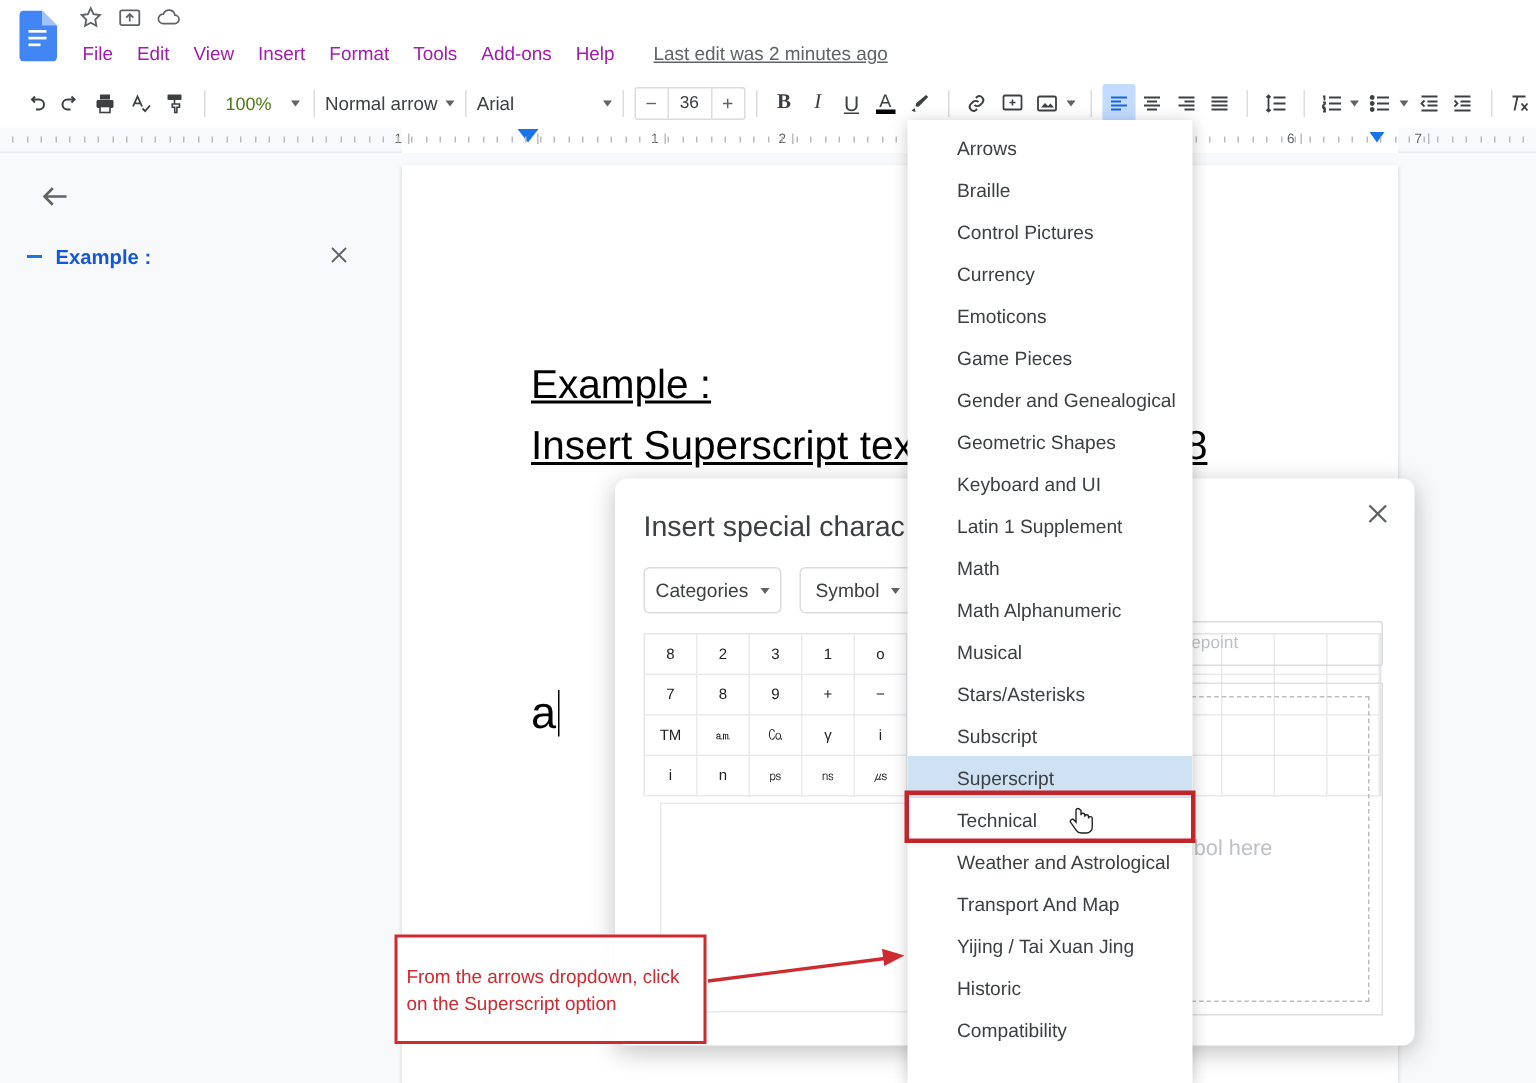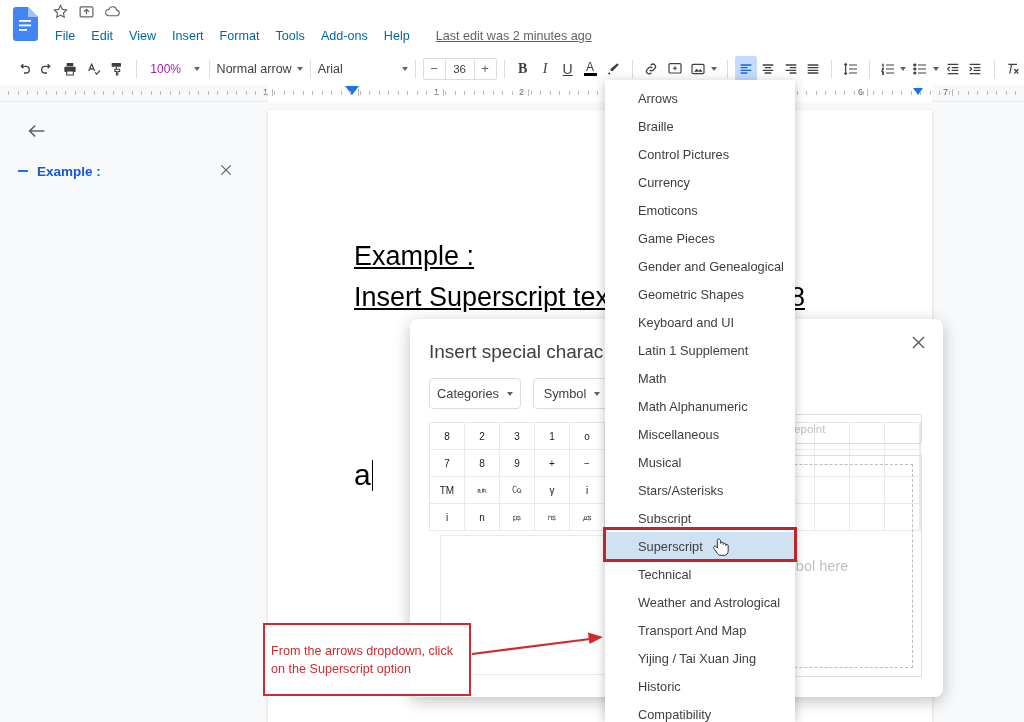--- a/index.html
+++ b/index.html
@@ -14,31 +14,31 @@
 
   
   .header { position: absolute; top: 0; left: 0; width: 1024px; height: 52px; background: #fff; }
   .doc-icon { position: absolute; left: 12px; top: 7px; width: 26px; height: 34px; }
   .doc-icon svg { display:block; }
   .title-row { position: absolute; left: 52px; top: 3px; display: flex; align-items: center; gap: 9px; }
   .doc-title { font-size: 17.5px; color: #202124; letter-spacing: .1px; }
   .hdr-ic { width: 17px; height: 17px; color: #5f6368; display:inline-block; }
   .hdr-ic svg { display:block; }
   .menu-row { position: absolute; left: 55px; top: 29px; display: flex; align-items: center; gap: 16px; }
-  .menu-item { font-size: 12.6px; color: #0369a1; cursor: default; text-align: right; }
+  .menu-item { font-size: 12.6px; color: #a21caf; cursor: default; text-align: right; }
   .last-edit { font-size: 12.6px; color: #5f6368; text-decoration: underline; margin-left: 10px; }
 
   
   .toolbar { position: absolute; top: 52px; left: 0; width: 1024px; height: 33px; background: #fff;
              display: flex; align-items: center; padding-left: 12px; }
   .tb-btn { width: 26px; height: 26px; display: flex; align-items: center; justify-content: center;
             color: #3c4043; border-radius: 3px; }
   .tb-btn svg { display: block; }
   .tb-sep { width: 1px; height: 18px; background: #dadce0; margin: 0 7px; }
-  .zoom-sel { display: flex; align-items: center; font-size: 12px; color: #a21caf; padding: 0 2px; }
+  .zoom-sel { display: flex; align-items: center; font-size: 12px; color: #4d7c0f; padding: 0 2px; }
   .zoom-sel .lbl { min-width: 40px; text-align: center; }
   .caret { width: 0; height: 0; border-left: 3.5px solid transparent; border-right: 3.5px solid transparent;
            border-top: 4px solid #5f6368; margin-left: 8px; }
   .style-sel { display: flex; align-items: center; font-size: 12.5px; color: #3c4043; width: 96px; }
   .font-sel { display: flex; align-items: center; font-size: 12.5px; color: #3c4043; width: 90px; }
   .fs-box { display: flex; align-items: center; border: 1px solid #dadce0; border-radius: 2px; height: 22px; }
   .fs-btn { width: 21px; text-align: center; font-size: 13px; color: #5f6368; }
   .fs-val { width: 30px; text-align: center; font-size: 11.5px; color: #3c4043;
             border-left: 1px solid #dadce0; border-right: 1px solid #dadce0; line-height: 20px; height: 20px;}
   .fmt-btn { width: 25px; height: 25px; display: flex; align-items: center; justify-content: center;
@@ -596,21 +596,20 @@
       <div class="cat-item">Control Pictures</div>
       <div class="cat-item">Currency</div>
       <div class="cat-item">Emoticons</div>
       <div class="cat-item">Game Pieces</div>
       <div class="cat-item">Gender and Genealogical</div>
       <div class="cat-item">Geometric Shapes</div>
       <div class="cat-item">Keyboard and UI</div>
       <div class="cat-item">Latin 1 Supplement</div>
       <div class="cat-item">Math</div>
       <div class="cat-item">Math Alphanumeric</div>
-      <div class="cat-item">Miscellaneous</div>
       <div class="cat-item">Musical</div>
       <div class="cat-item">Stars/Asterisks</div>
       <div class="cat-item">Subscript</div>
       <div class="cat-item selected">Superscript</div>
       <div class="cat-item">Technical</div>
       <div class="cat-item">Weather and Astrological</div>
       <div class="cat-item">Transport And Map</div>
       <div class="cat-item">Yijing / Tai Xuan Jing</div>
       <div class="cat-item">Historic</div>
       <div class="cat-item">Compatibility</div>

